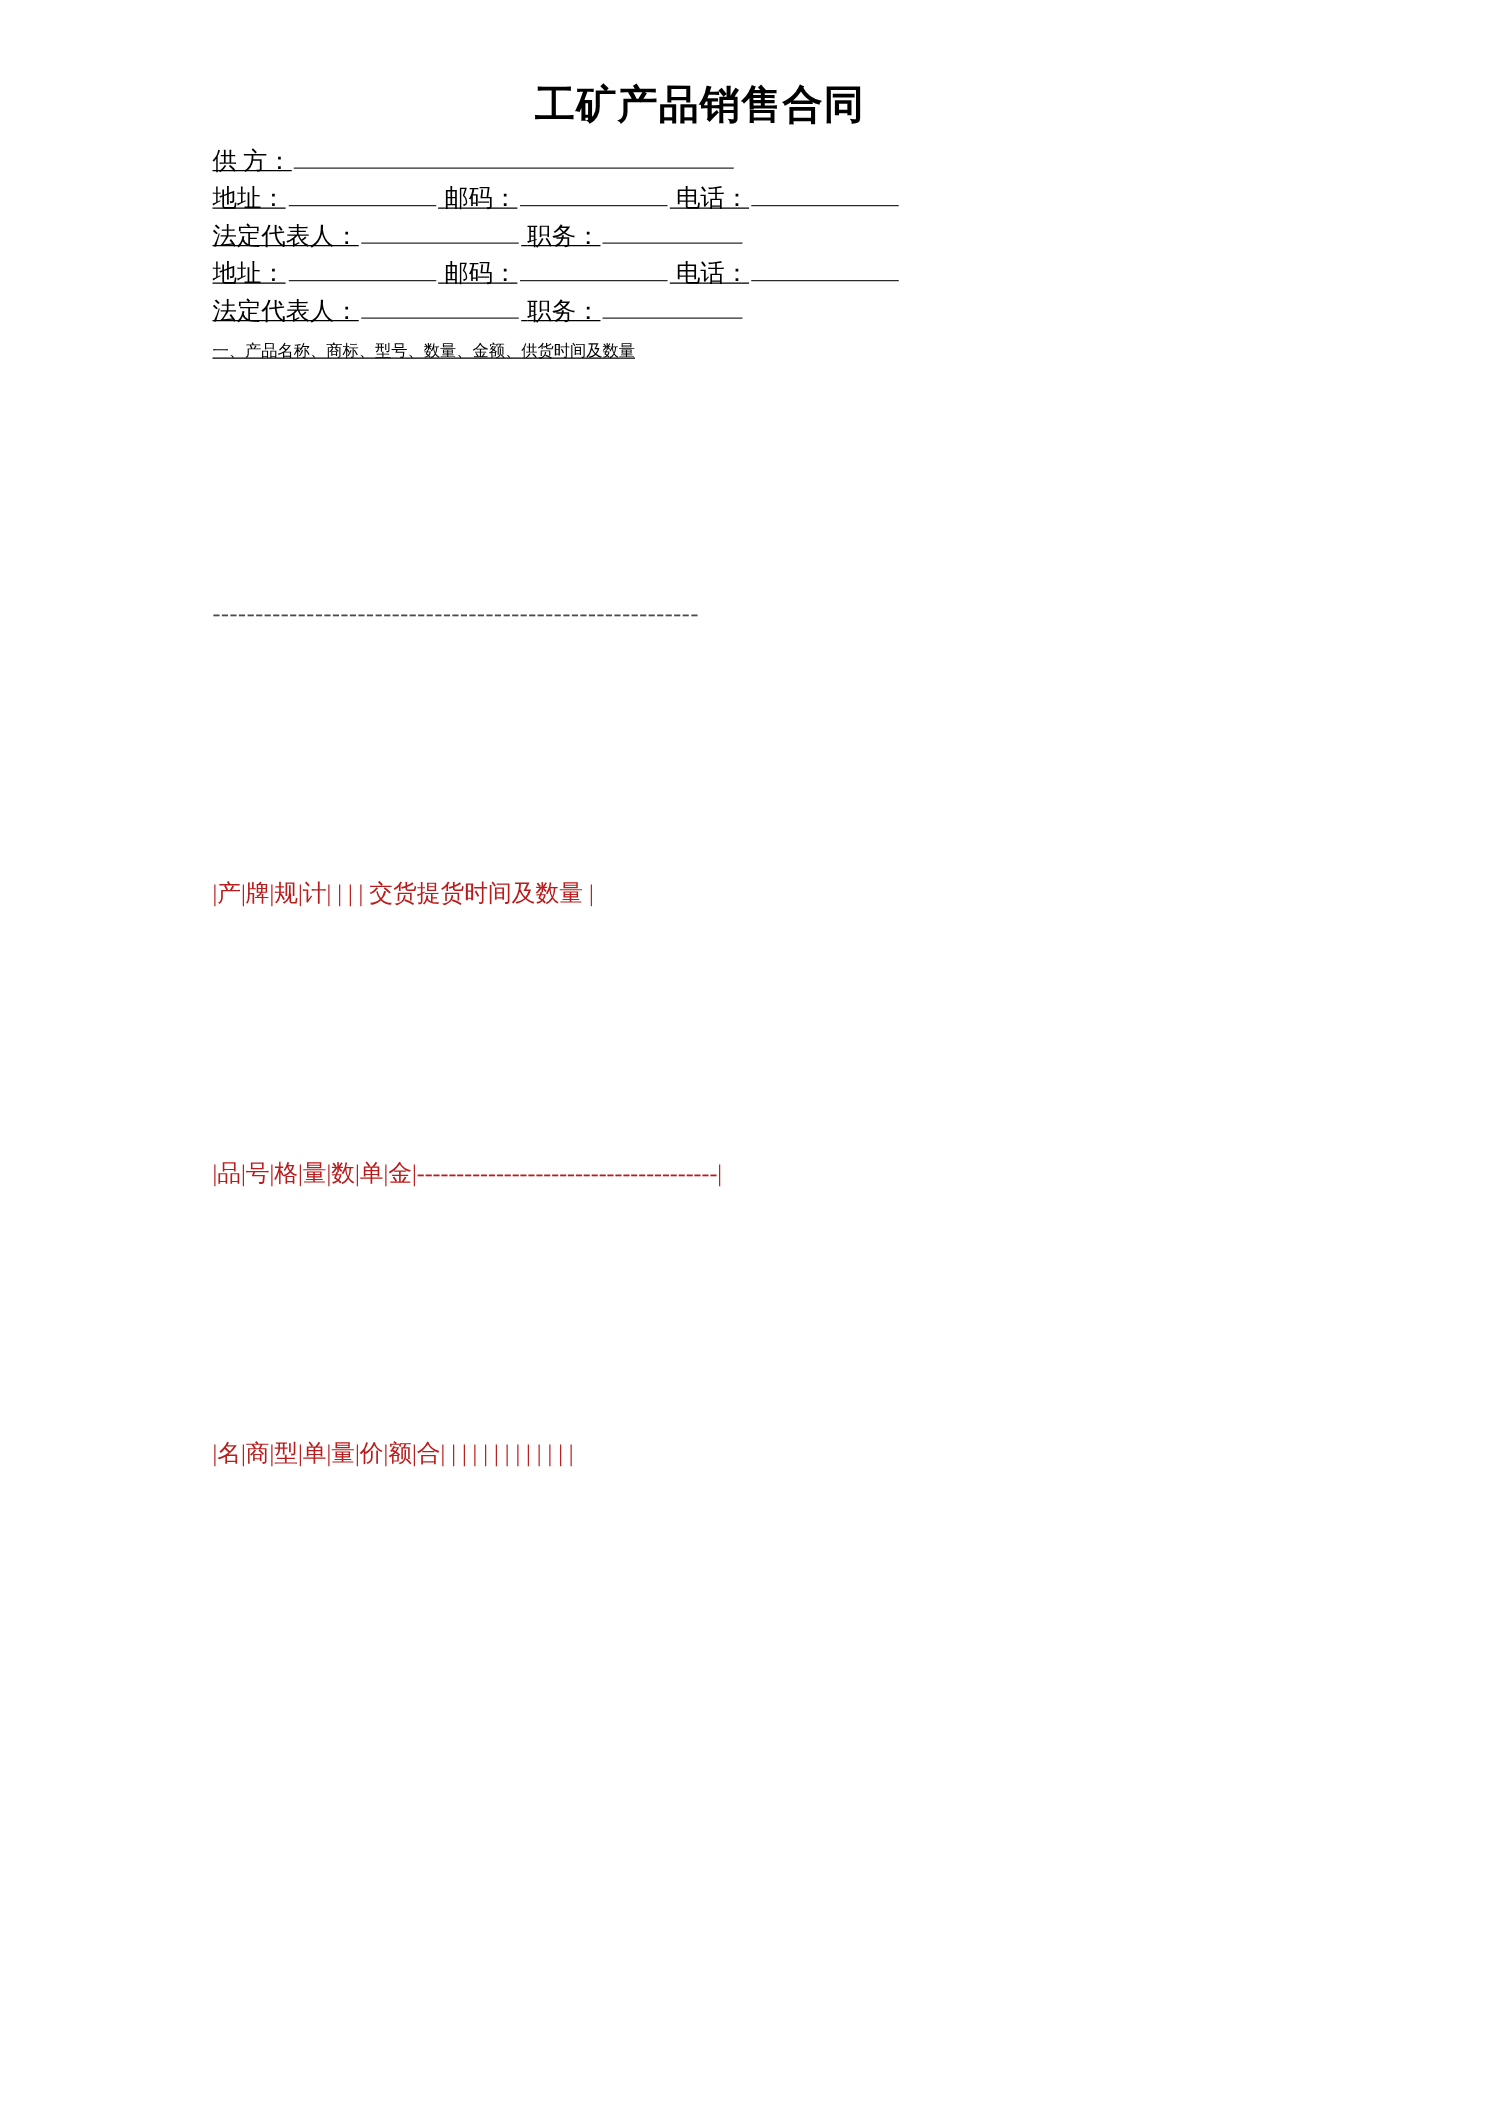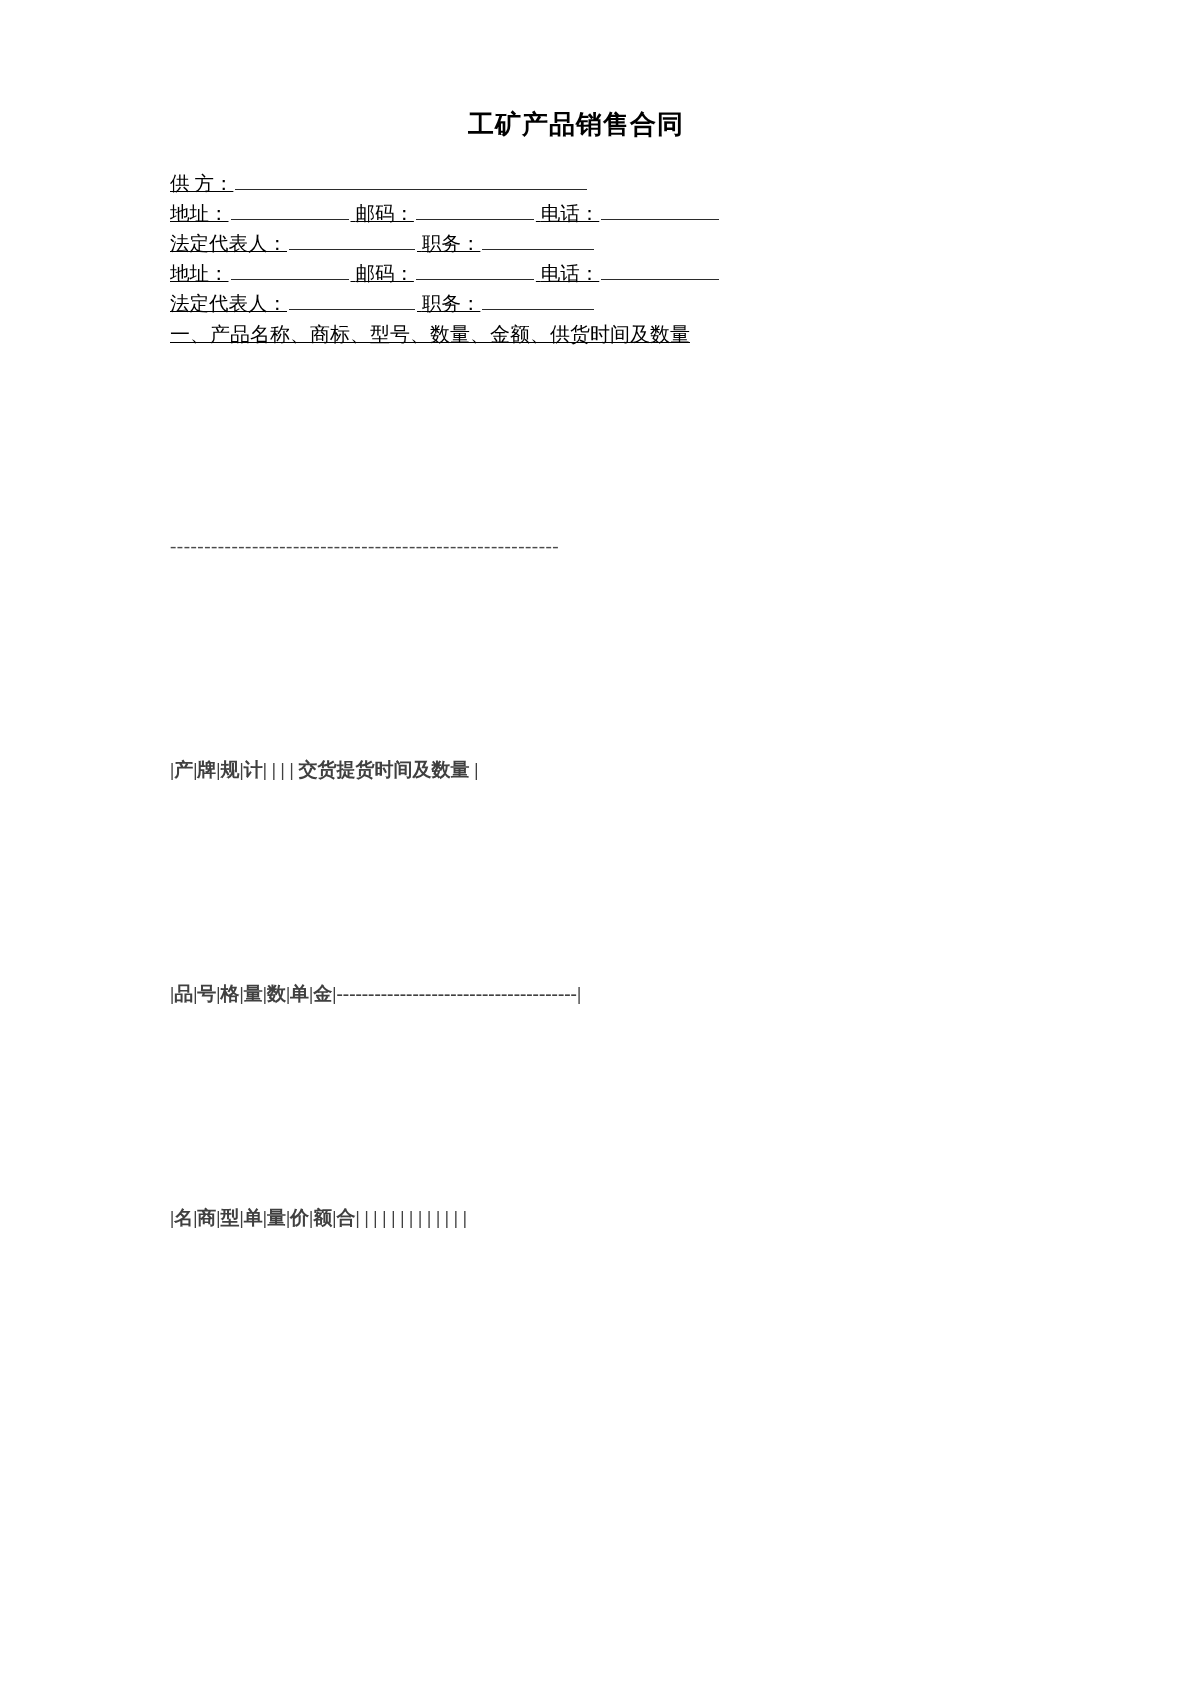--- a/index.html
+++ b/index.html
@@ -28,26 +28,26 @@
     position: absolute;
     left: 170px;
     top: 0;
     width: 880px;
   }
 
   
   .doc-title {
     font-family: "Liberation Sans", "DejaVu Sans", sans-serif;
     font-weight: bold;
-    font-size: 26px;
+    font-size: 32px;
     line-height: 1.25;
     text-align: center;
     letter-spacing: 1px;
-    margin: 16px;
-    padding-top: 92px;
+    margin: 0;
+    padding-top: 63px;
     padding-bottom: 12px;
     width: 780px;
   }
 
   
   .field-block {
     font-size: 19.5px;
     line-height: 30px;
     text-decoration: underline;
   }
@@ -65,39 +65,39 @@
     height: 0.95em;
     margin: 0 2px;
   }
   .rule.w-long  { width: 352px; }
   .rule.w-long2 { width: 340px; }
   .rule.w-med   { width: 118px; }
   .rule.w-med2  { width: 126px; }
   .rule.w-sm    { width: 112px; }
 
   .section-heading {
-    font-size: 20px;
+    font-size: 13px;
     line-height: 30px;
     white-space: nowrap;
   }
 
   
   .ascii-block {
     font-size: 19px;
     line-height: 56px;
     white-space: pre;
     letter-spacing: 0px;
     color: #3a3a3a;
   }
   .ascii-row {
     display: block;
     white-space: pre;
     font-family: "Liberation Serif", "DejaVu Serif", serif;
   }
-  .ascii-row.cjk { color: #404040; font-weight: bold; }
+  .ascii-row.cjk { color: #b91c1c; }
 
   .topline {
     display: block;
     white-space: pre;
     color: #4a4a4a;
     font-size: 19px;
     line-height: 56px;
     letter-spacing: 0.5px;
   }
 </style>

